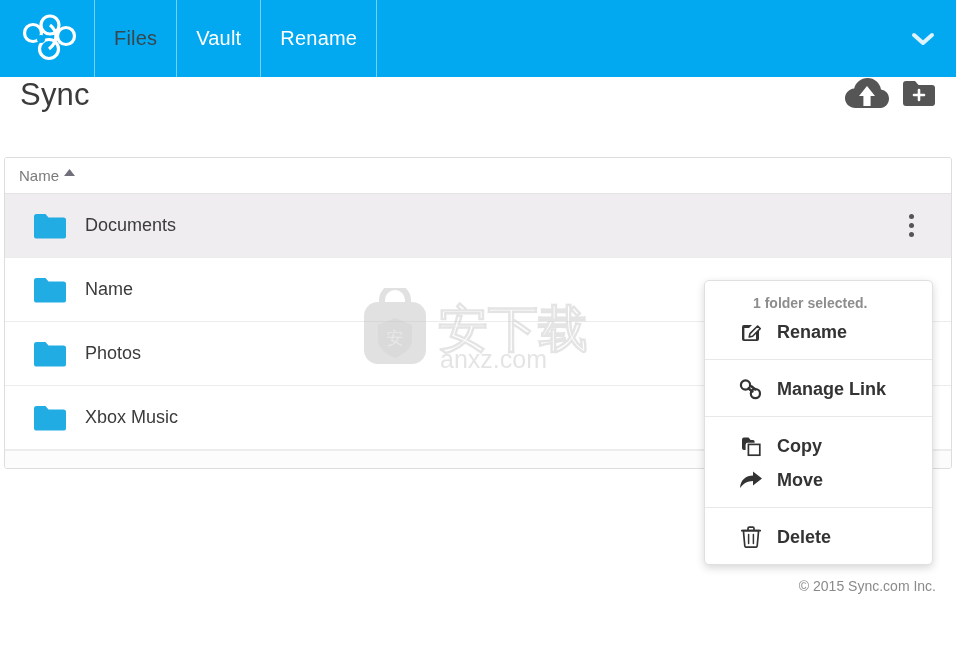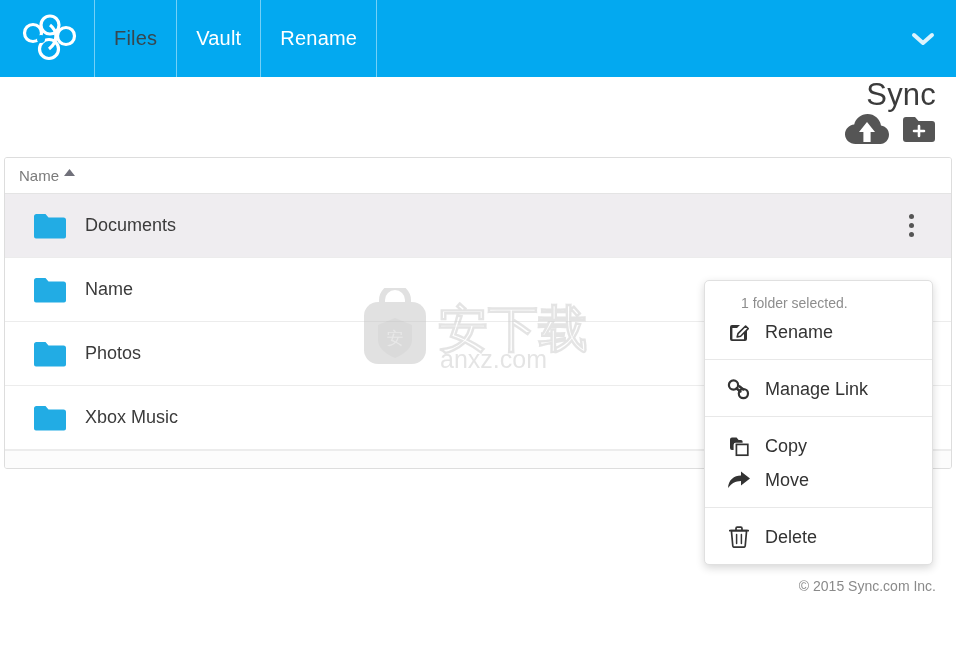--- a/index.html
+++ b/index.html
@@ -52,23 +52,22 @@
     display: flex;
     align-items: center;
     justify-content: center;
   }
 
   
   .titlebar {
     position: relative;
     height: 80px;
     display: flex;
-    align-items: flex-end;
+    align-items: flex-start;
     padding: 0 20px;
-    flex-direction: column;
   }
   .page-title {
     font-size: 31px;
     color: #3b3b3b;
     font-weight: normal;
     letter-spacing: .2px;
   }
   .title-actions {
     margin-left: auto;
     display: flex;
@@ -172,21 +171,21 @@
     border-radius: 5px;
     box-shadow: 0 3px 9px rgba(0,0,0,0.16);
     z-index: 50;
     overflow: hidden;
   }
   .ctx-note {
     font-size: 14px;
     color: #8d8d8d;
     padding: 12px 20px 4px 36px;
   }
-  .ctx-group { padding: 2px 0 10px 0; }
+  .ctx-group { padding: 2px 0 10px 12px; font-weight: bold; }
   .ctx-group + .ctx-group { border-top: 1px solid #e8e8e8; padding-top: 12px; }
   .ctx-item {
     display: flex;
     align-items: center;
     padding: 5px 20px 5px 22px;
     font-size: 18px;
     color: #333333;
     cursor: pointer;
   }
   .ctx-ico {

